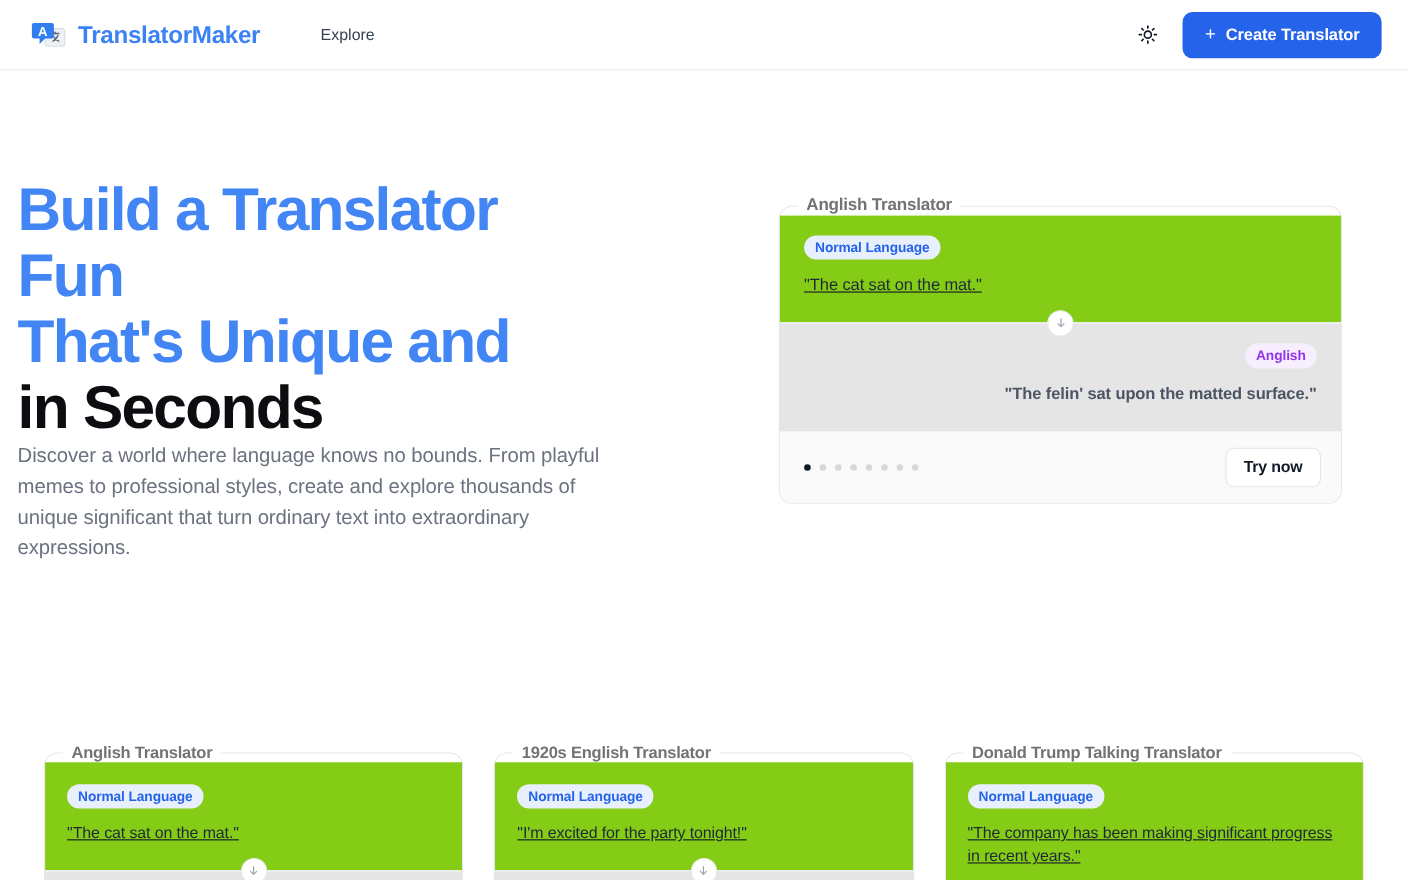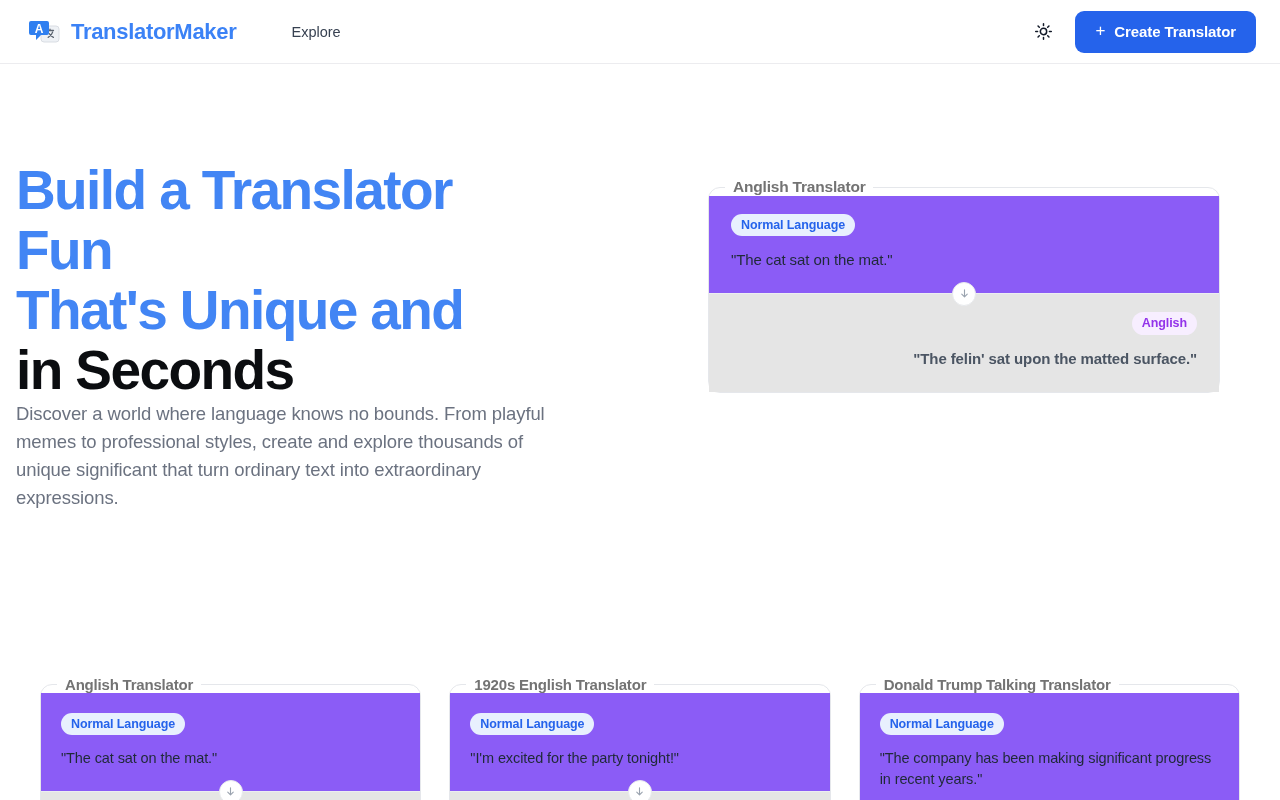--- a/index.html
+++ b/index.html
@@ -165,22 +165,23 @@
   }
 
   .tcard-body {
     position: relative;
   }
 
   .panel {
     padding: 18px 22px 22px 22px;
   }
   .panel.input-panel {
-    background: #8b5cf6;
+    background: #84cc16;
     border-radius: 0;
+    text-decoration: underline;
   }
   .panel.output-panel {
     background: #e5e5e5;
     text-align: right;
   }
 
   .badge {
     display: inline-block;
     font-size: 12.5px;
     font-weight: 700;
@@ -350,20 +351,33 @@
               <path d="M12 4v15M6 13.5l6 6 6-6"></path>
             </svg>
           </span>
         </div>
 
         <div class="panel output-panel">
           <span class="badge style">Anglish</span>
           <p class="phrase out">"The felin' sat upon the matted surface."</p>
         </div>
 
+        <div class="card-footer">
+          <div class="dots">
+            <span class="dot active"></span>
+            <span class="dot"></span>
+            <span class="dot"></span>
+            <span class="dot"></span>
+            <span class="dot"></span>
+            <span class="dot"></span>
+            <span class="dot"></span>
+            <span class="dot"></span>
+          </div>
+          <button class="try-btn">Try now</button>
+        </div>
 
       </div>
     </fieldset>
   </div>
 </section>
 
 <section class="gallery">
 
   <fieldset class="tcard">
     <legend>Anglish Translator</legend>

